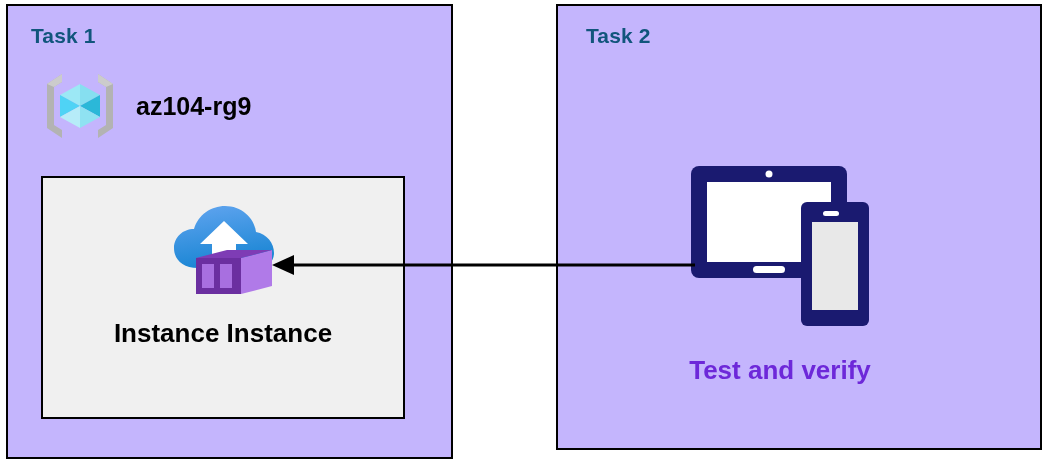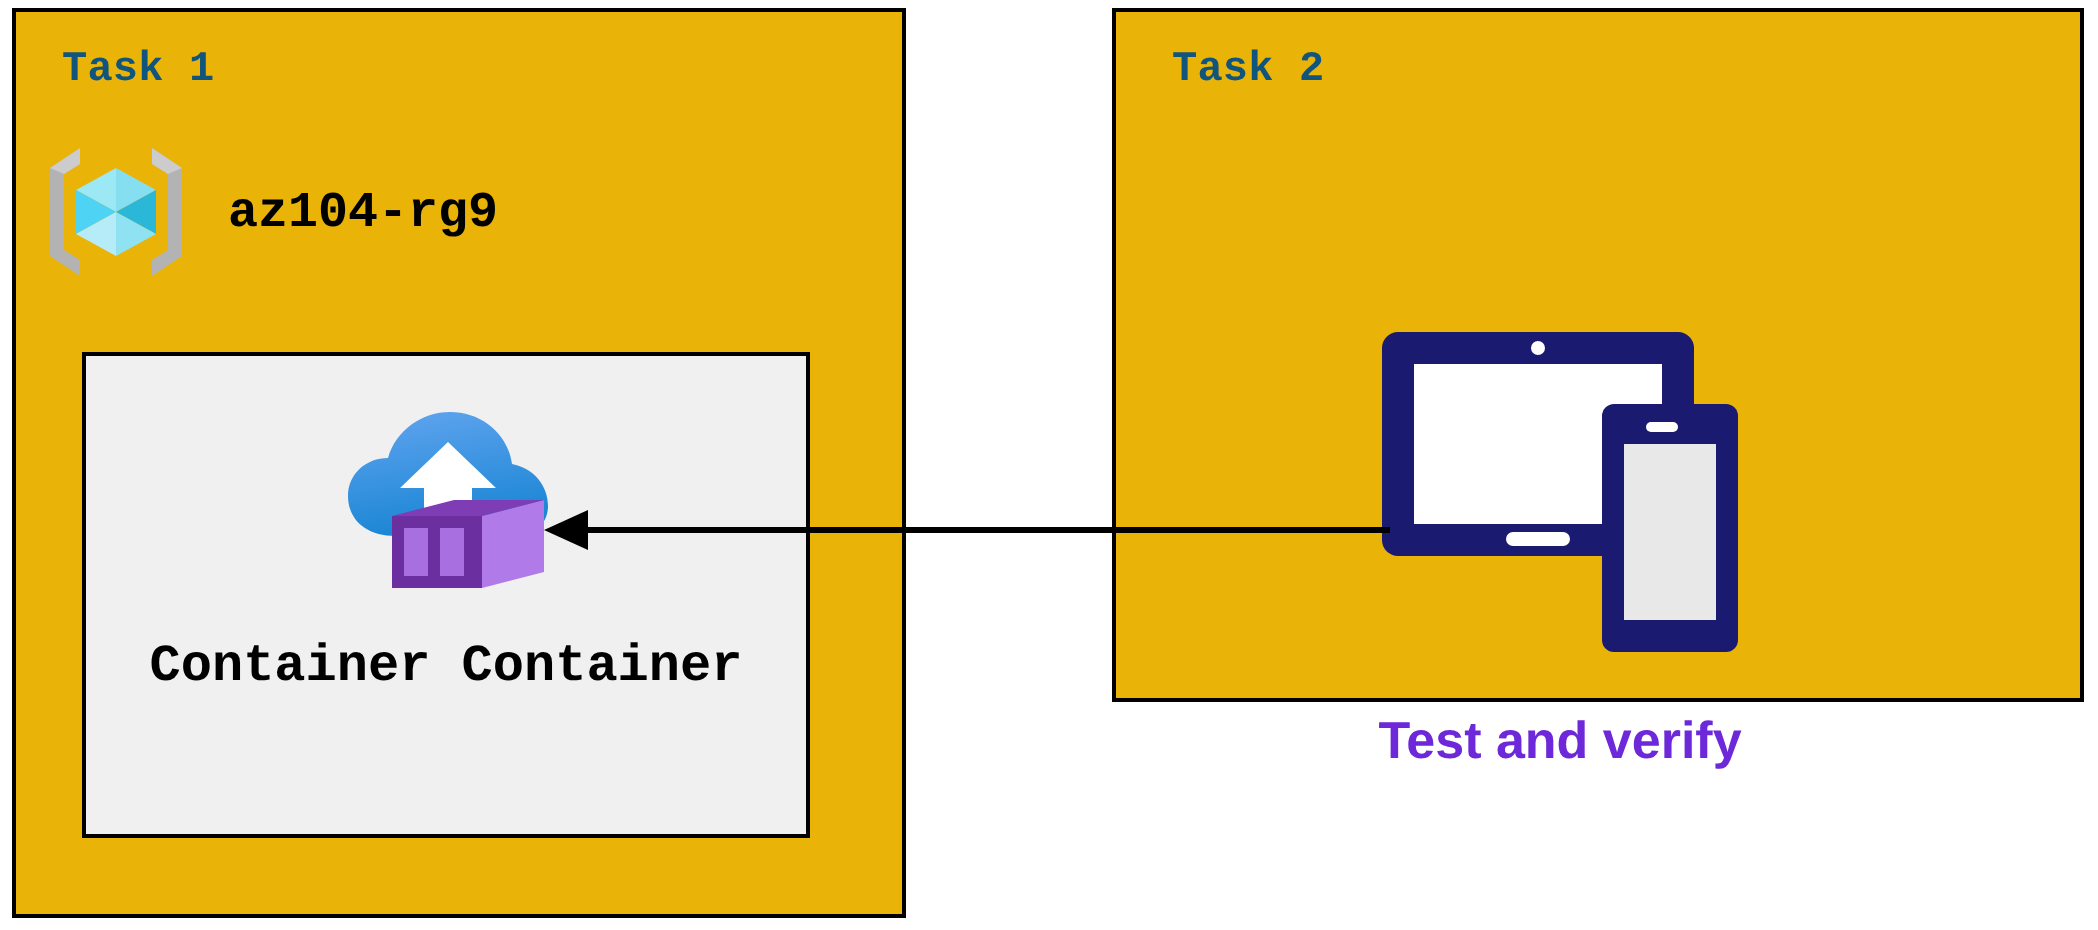--- a/index.html
+++ b/index.html
@@ -16,48 +16,47 @@
   }
   .canvas {
     position: absolute;
     left: 0; top: 0;
     width: 1049px;
     height: 465px;
   }
   
   .panel {
     position: absolute;
-    background: #eab308;
+    background: #c4b5fd;
     border: 2px solid #000000;
     box-sizing: border-box;
-    font-family: Liberation Mono, monospace;
   }
   #panel-task1 {
     left: 6px;  top: 4px;
     width: 447px; height: 455px;
   }
   #panel-task2 {
     left: 556px; top: 4px;
-    width: 486px; height: 347px;
+    width: 486px; height: 446px;
   }
   .panel-title {
     position: absolute;
     font-size: 21px;
     font-weight: bold;
     color: #11557c;
     letter-spacing: 0.1px;
     white-space: nowrap;
   }
   #panel-task1 .panel-title { left: 23px; top: 18px; }
   #panel-task2 .panel-title { left: 28px; top: 18px; }
 
   
   .rg-row {
     position: absolute;
-    left: 12px; top: 62px;
+    left: 34px; top: 62px;
     display: flex;
     align-items: center;
   }
   .rg-icon { width: 76px; height: 76px; display: block; }
   .rg-label {
     font-size: 25px;
     font-weight: bold;
     color: #000000;
     margin-left: 18px;
     white-space: nowrap;
@@ -172,21 +171,21 @@
 
         <path d="M73 56 L104 48 L104 84 L73 92 Z" fill="#b07ae8"></path>
 
         <path d="M28 56 L73 56 L73 92 L28 92 Z" fill="#6b2fa0"></path>
 
         <rect x="34" y="62" width="12" height="24" fill="#a86fe0"></rect>
         <rect x="52" y="62" width="12" height="24" fill="#a86fe0"></rect>
 
         <path d="M28 56 L59 48 L104 48 L73 56 Z" fill="#7e3cb5"></path>
       </svg>
-      <div id="container-caption">Container Container</div>
+      <div id="container-caption">Instance Instance</div>
     </div>
   </div>
 
   <div class="panel" id="panel-task2">
     <div class="panel-title">Task 2</div>
   </div>
 
   <svg id="devices-icon" viewBox="0 0 192 175">
 
     <path d="M14 6

